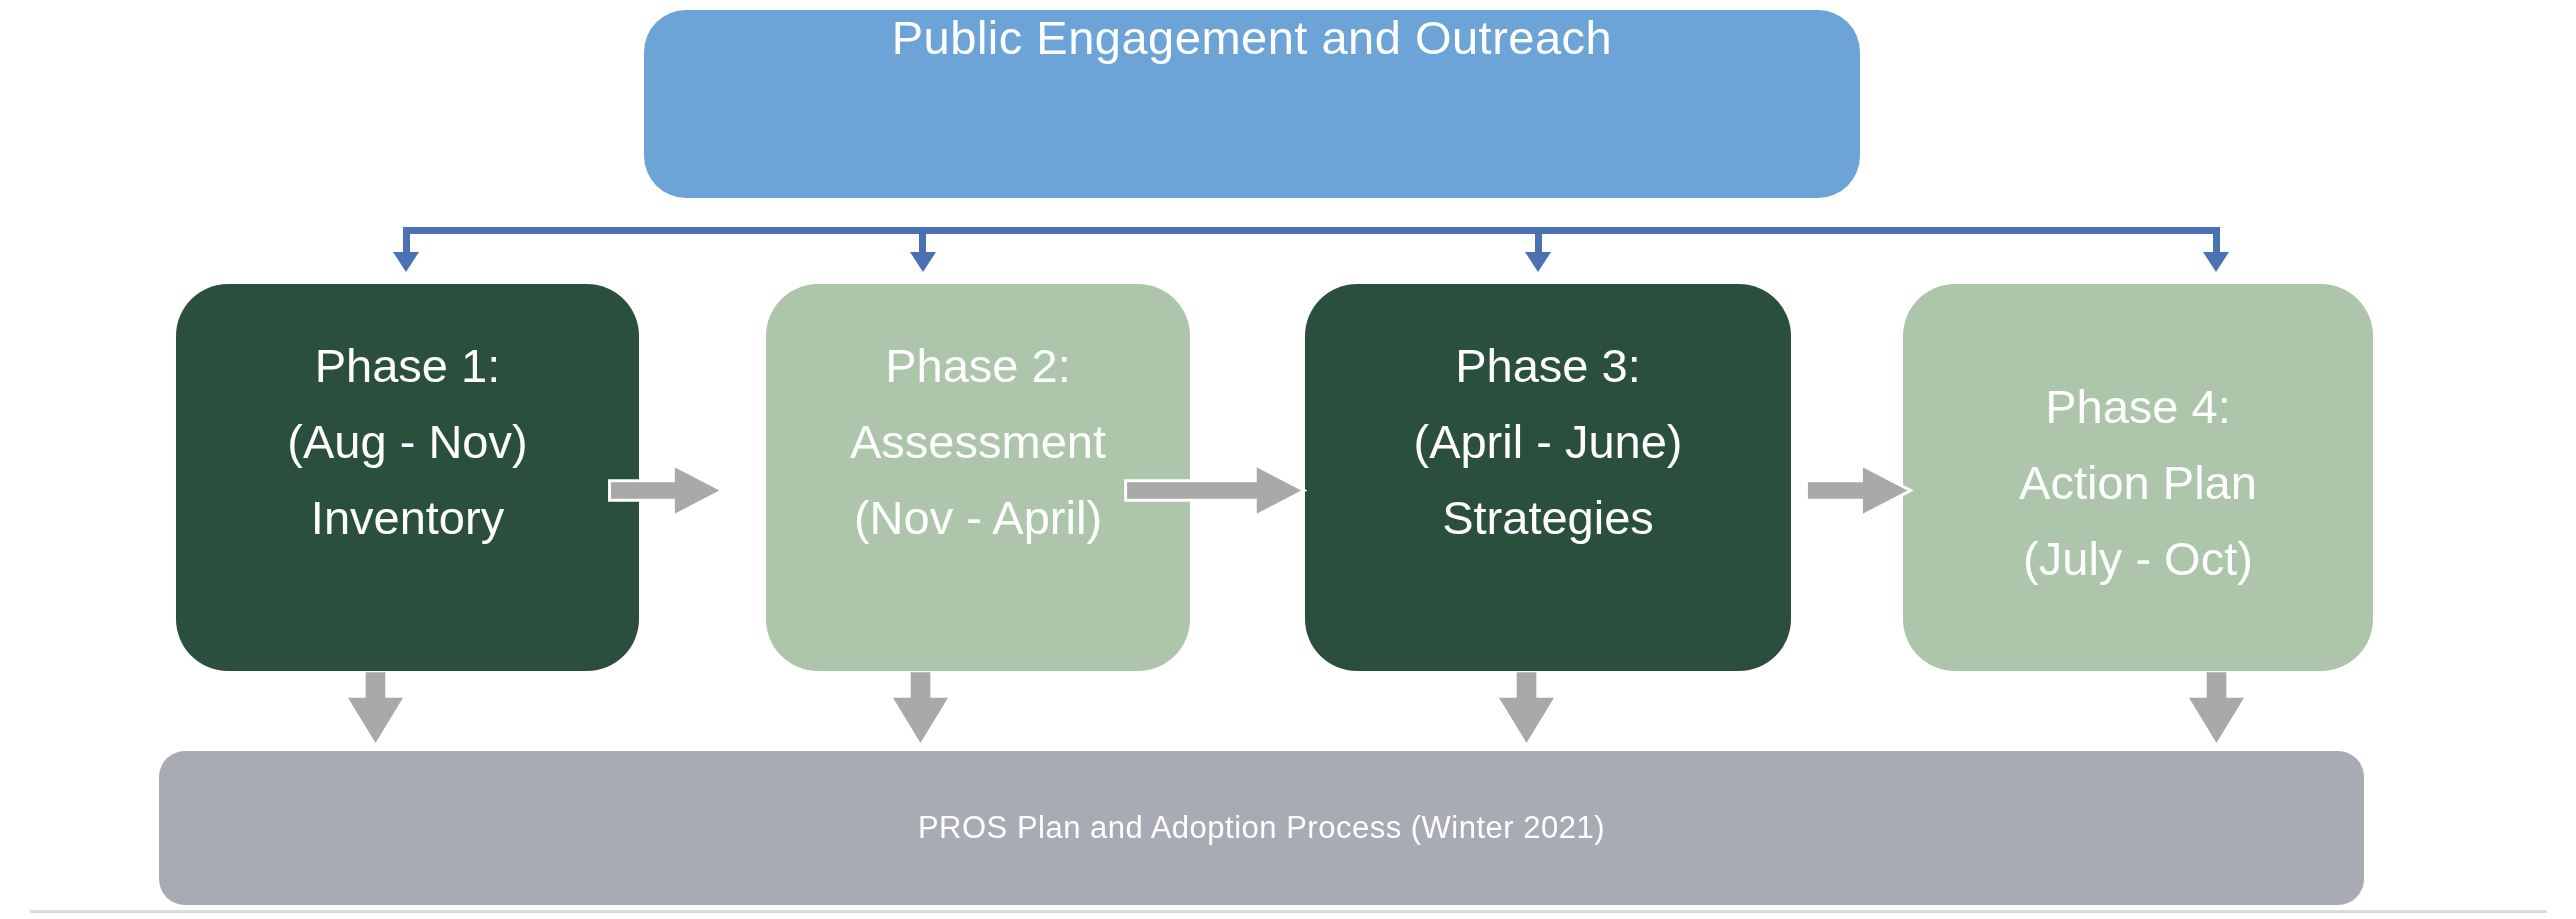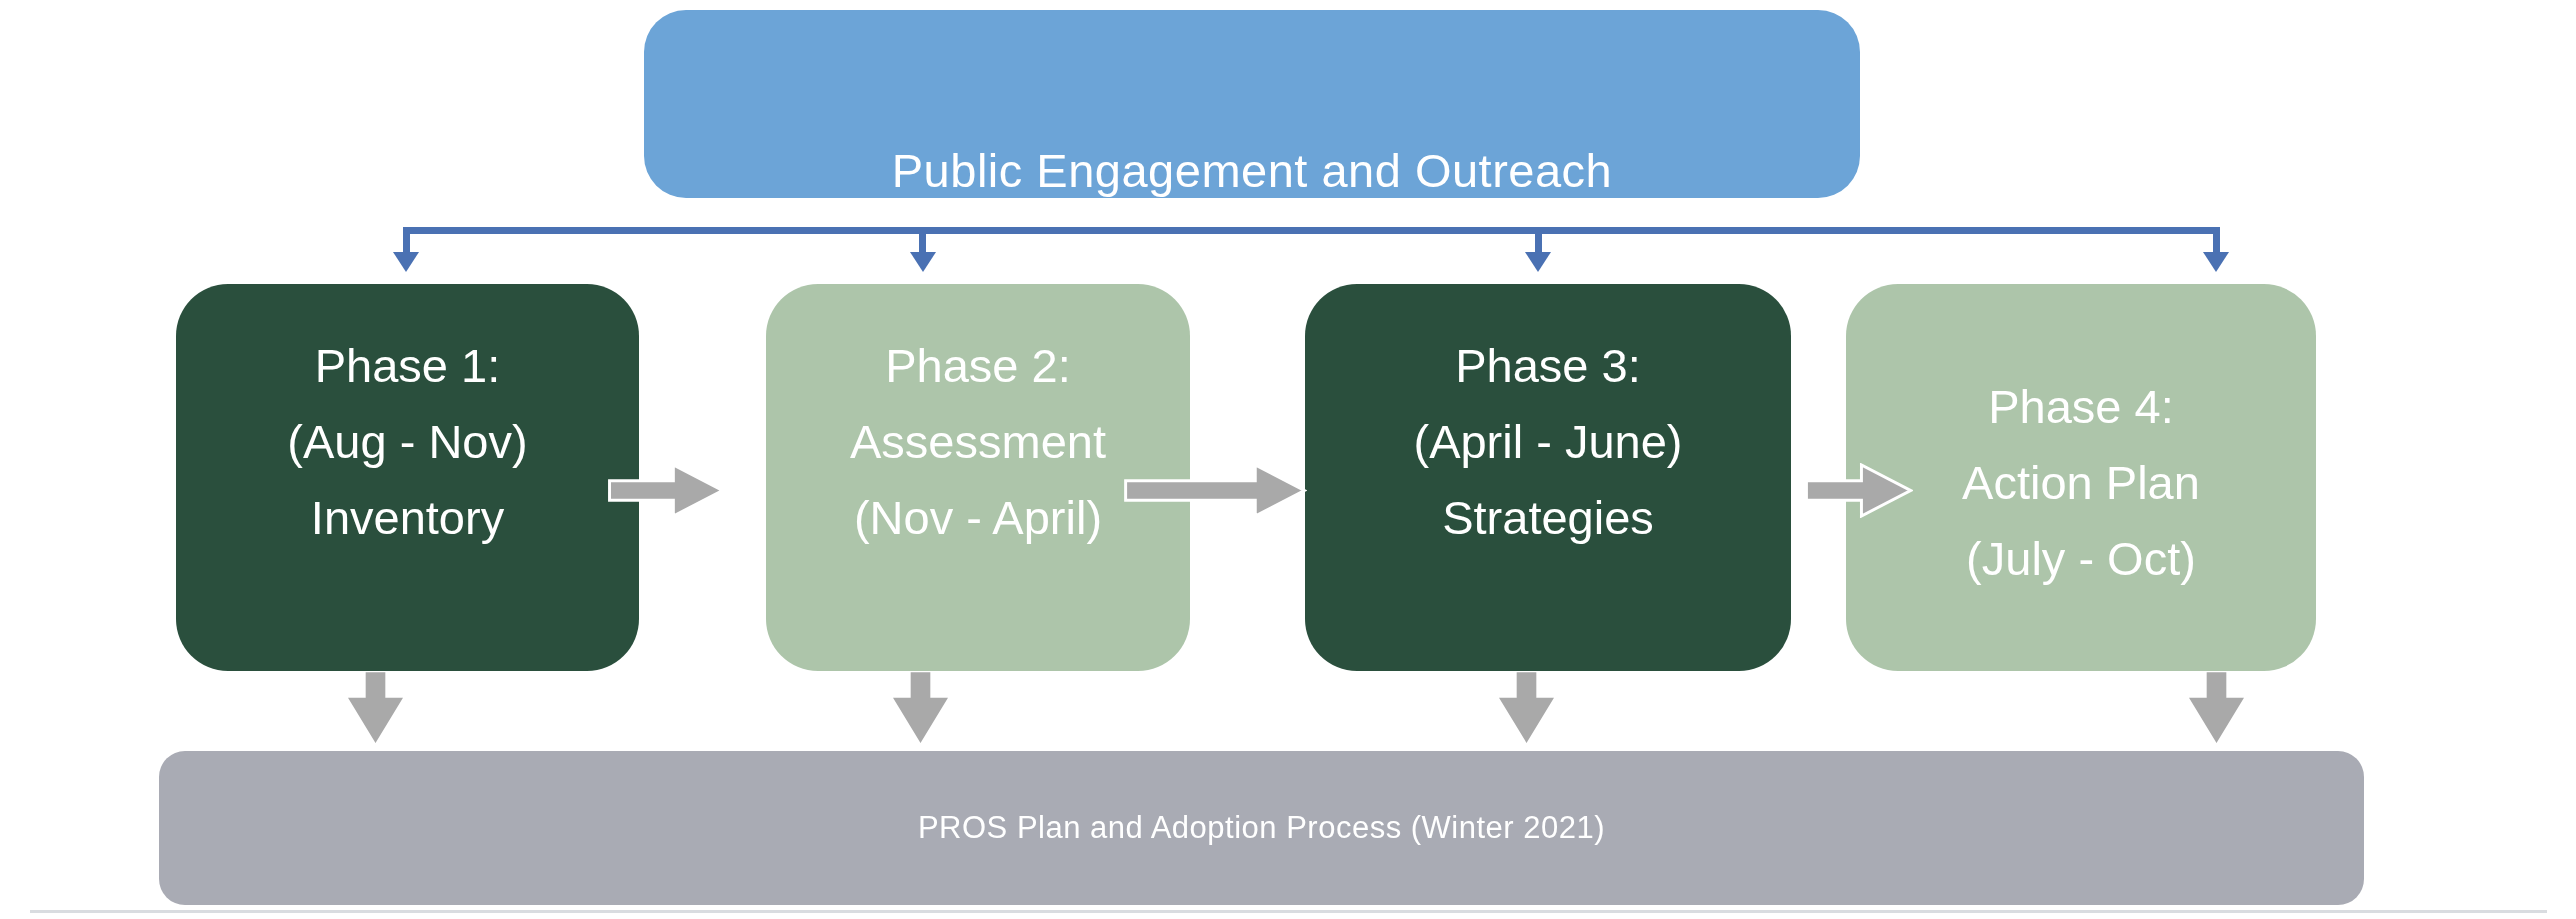--- a/index.html
+++ b/index.html
@@ -12,21 +12,21 @@
     overflow: hidden;
   }
 
   
   .top-box {
     position: absolute;
     left: 644px; top: 10px;
     width: 1216px; height: 188px;
     background: #6CA4D7;
     border-radius: 42px;
-    display: flex; align-items: flex-end; justify-content: center;
+    display: flex; align-items: flex-start; justify-content: center;
     color: #ffffff;
     font-size: 47px;
     letter-spacing: 0.5px;
   }
 
   
   .hline {
     position: absolute;
     left: 403px; top: 227px;
     width: 1817px; height: 7px;
@@ -61,21 +61,21 @@
     font-size: 47px;
     line-height: 76px;
     padding-top: 44px;
     box-sizing: border-box;
   }
   .phase.dark  { background: #2A4F3D; }
   .phase.light { background: #ADC5AA; }
   .phase.p1 { left: 176px;  width: 463px; }
   .phase.p2 { left: 766px;  width: 424px; }
   .phase.p3 { left: 1305px; width: 486px; }
-  .phase.p4 { left: 1846px; width: 470px; padding-top: 85px; }
+  .phase.p4 { left: 1903px; width: 470px; padding-top: 85px; }
 
   
   .rarrow { position: absolute; top: 463px; }
   .rarrow.a1 { left: 607px; }
   .rarrow.a2 { left: 1123px; }
   .rarrow.a3 { left: 1804px; }
   .darrow { position: absolute; top: 672px; }
   .darrow.a1 { left: 348px; }
   .darrow.a2 { left: 893px; }
   .darrow.a3 { left: 1499px; }

